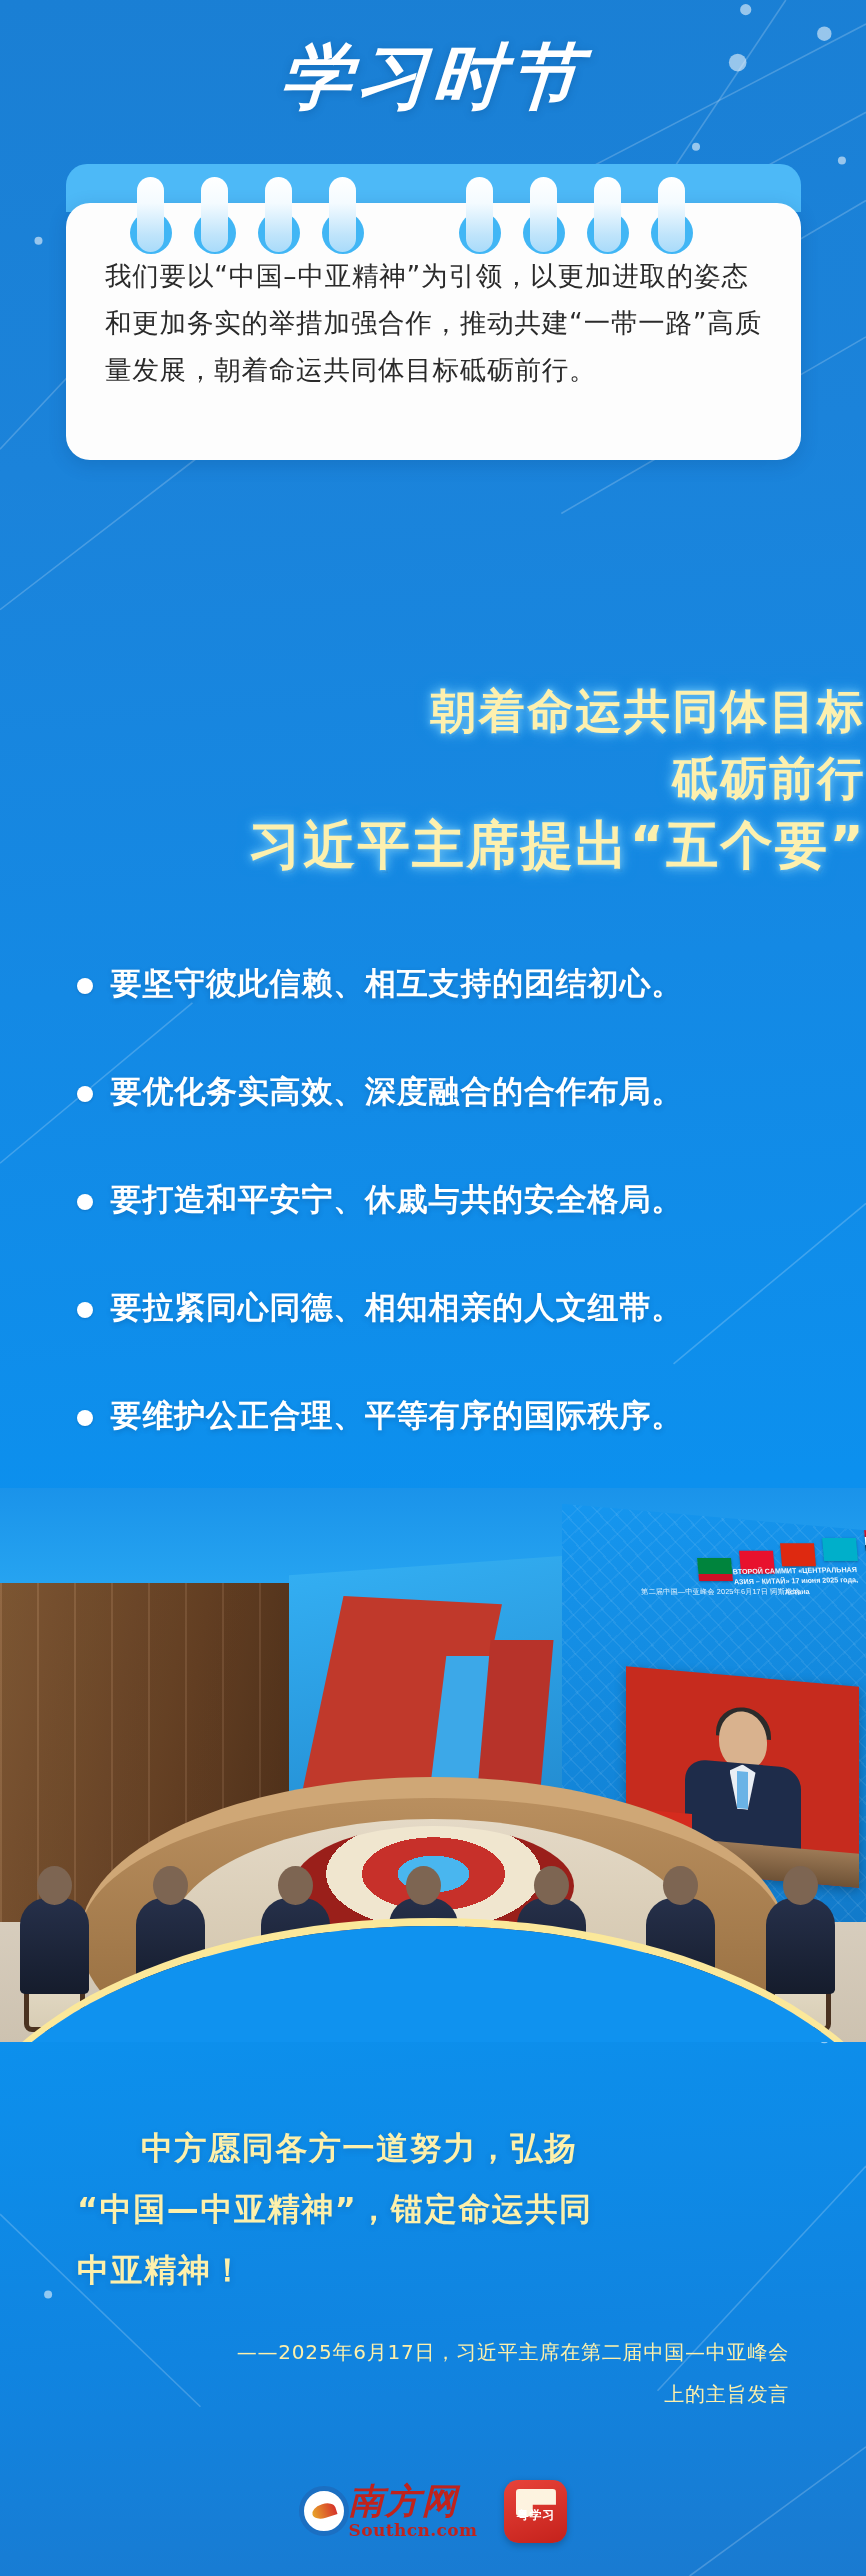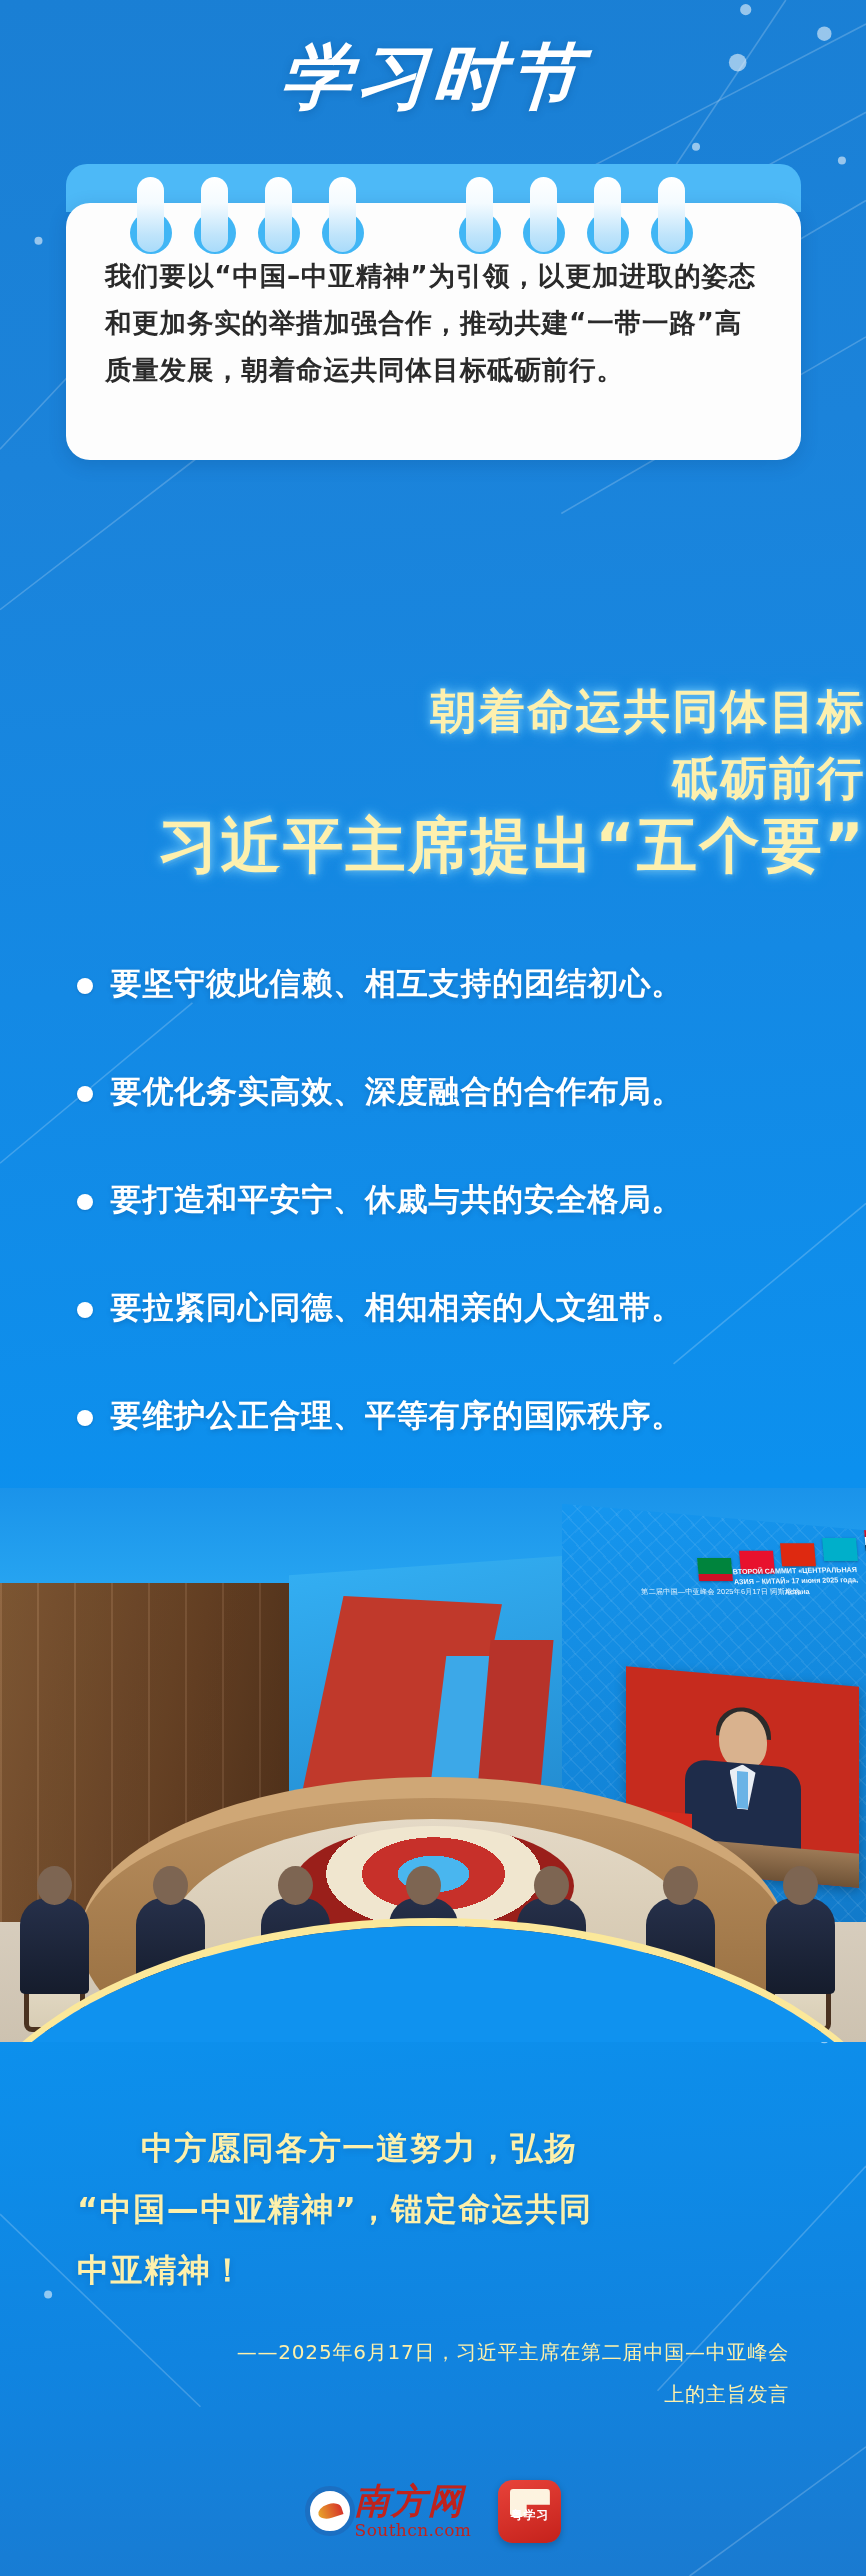--- a/index.html
+++ b/index.html
@@ -56,38 +56,37 @@
   .ring .pin {
     position:absolute; top:0; left:0; width:27px; height:75px;
     border-radius:13.6px;
     background:linear-gradient(180deg,#ffffff 0%,#f4fbff 35%,#bfe4fb 78%,#a9dbfa 100%);
   }
   .note-text {
     position:absolute; top:88px; left:39px; width:661px;
     font-size:26.5px; line-height:47px; color:#2a2a2a;
     font-family:"DejaVu Sans","Liberation Sans",sans-serif;
     letter-spacing:0.8px;
-    font-weight:bold;
   }
 
   
   .headline {
     position:absolute; top:678px; left:0; width:866px;
     text-align:right;
   }
   .headline .hl {
     display:block;
     font-size:46px; font-weight:bold; line-height:67px;
     color:#fdf0ae; letter-spacing:2.4px;
     font-family:"DejaVu Sans","Liberation Sans",sans-serif;
     text-shadow:
       0 0 2.4px #55b4f2, 0 0 4.8px #55b4f2, 0 0 8px #55b4f2,
       0 0 11.2px #55b4f2, 0 0 16px #49abef, 2.4px 3.2px 0 rgba(20,90,160,.22);
   }
-  .headline .hl3 { font-size:60px; }
+  .headline .hl3 { font-size:52px; }
 
   
   .bullets { position:absolute; top:959px; left:0; width:866px; }
   .bullet-row {
     display:flex; align-items:flex-start;
     padding:0 0 0 77px; height:108px;
   }
   .bullet-dot {
     width:16px; height:16px; border-radius:50%;
     background:#ffffff; margin-top:18.5px; margin-right:17.6px;
@@ -285,21 +284,21 @@
     transform:rotate(-18deg);
   }
   .southcn-txt { display:flex; flex-direction:column; line-height:1; }
   .southcn-cn {
     font-size:35px; font-weight:bold; color:#c0231c;
     font-family:"DejaVu Serif","Liberation Serif",serif;
     letter-spacing:1.6px;
     font-style:italic;
   }
   .southcn-en {
-    font-size:17px; font-weight:normal; color:#c0231c;
+    font-size:17px; font-weight:bold; color:#c0231c;
     letter-spacing:0.4px; margin-top:4px;
     font-family:"DejaVu Serif","Liberation Serif",serif;
   }
   .logo-yue {
     width:63px; height:63px; border-radius:14.4px;
     background:linear-gradient(160deg,#e8433a,#c4211b);
     position:relative; display:flex; align-items:flex-end;
     justify-content:center; padding-bottom:19px;
     box-shadow:0 2.4px 7.2px rgba(0,0,0,.22);
   }

